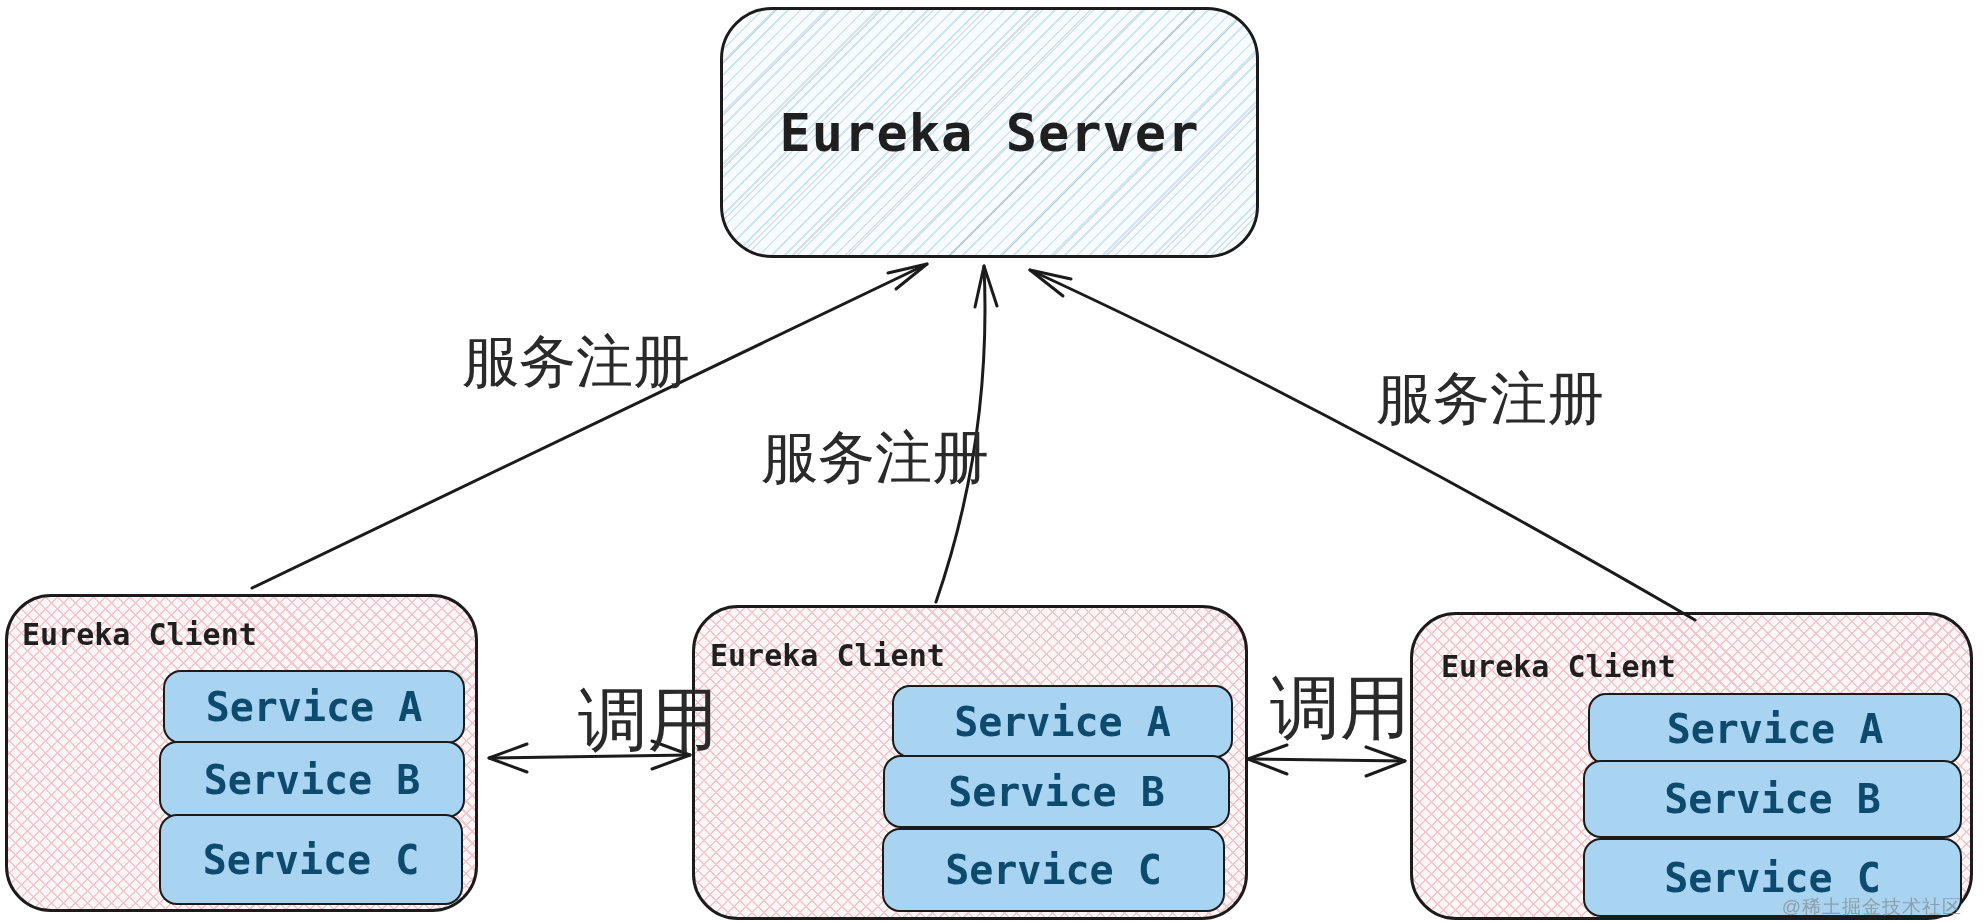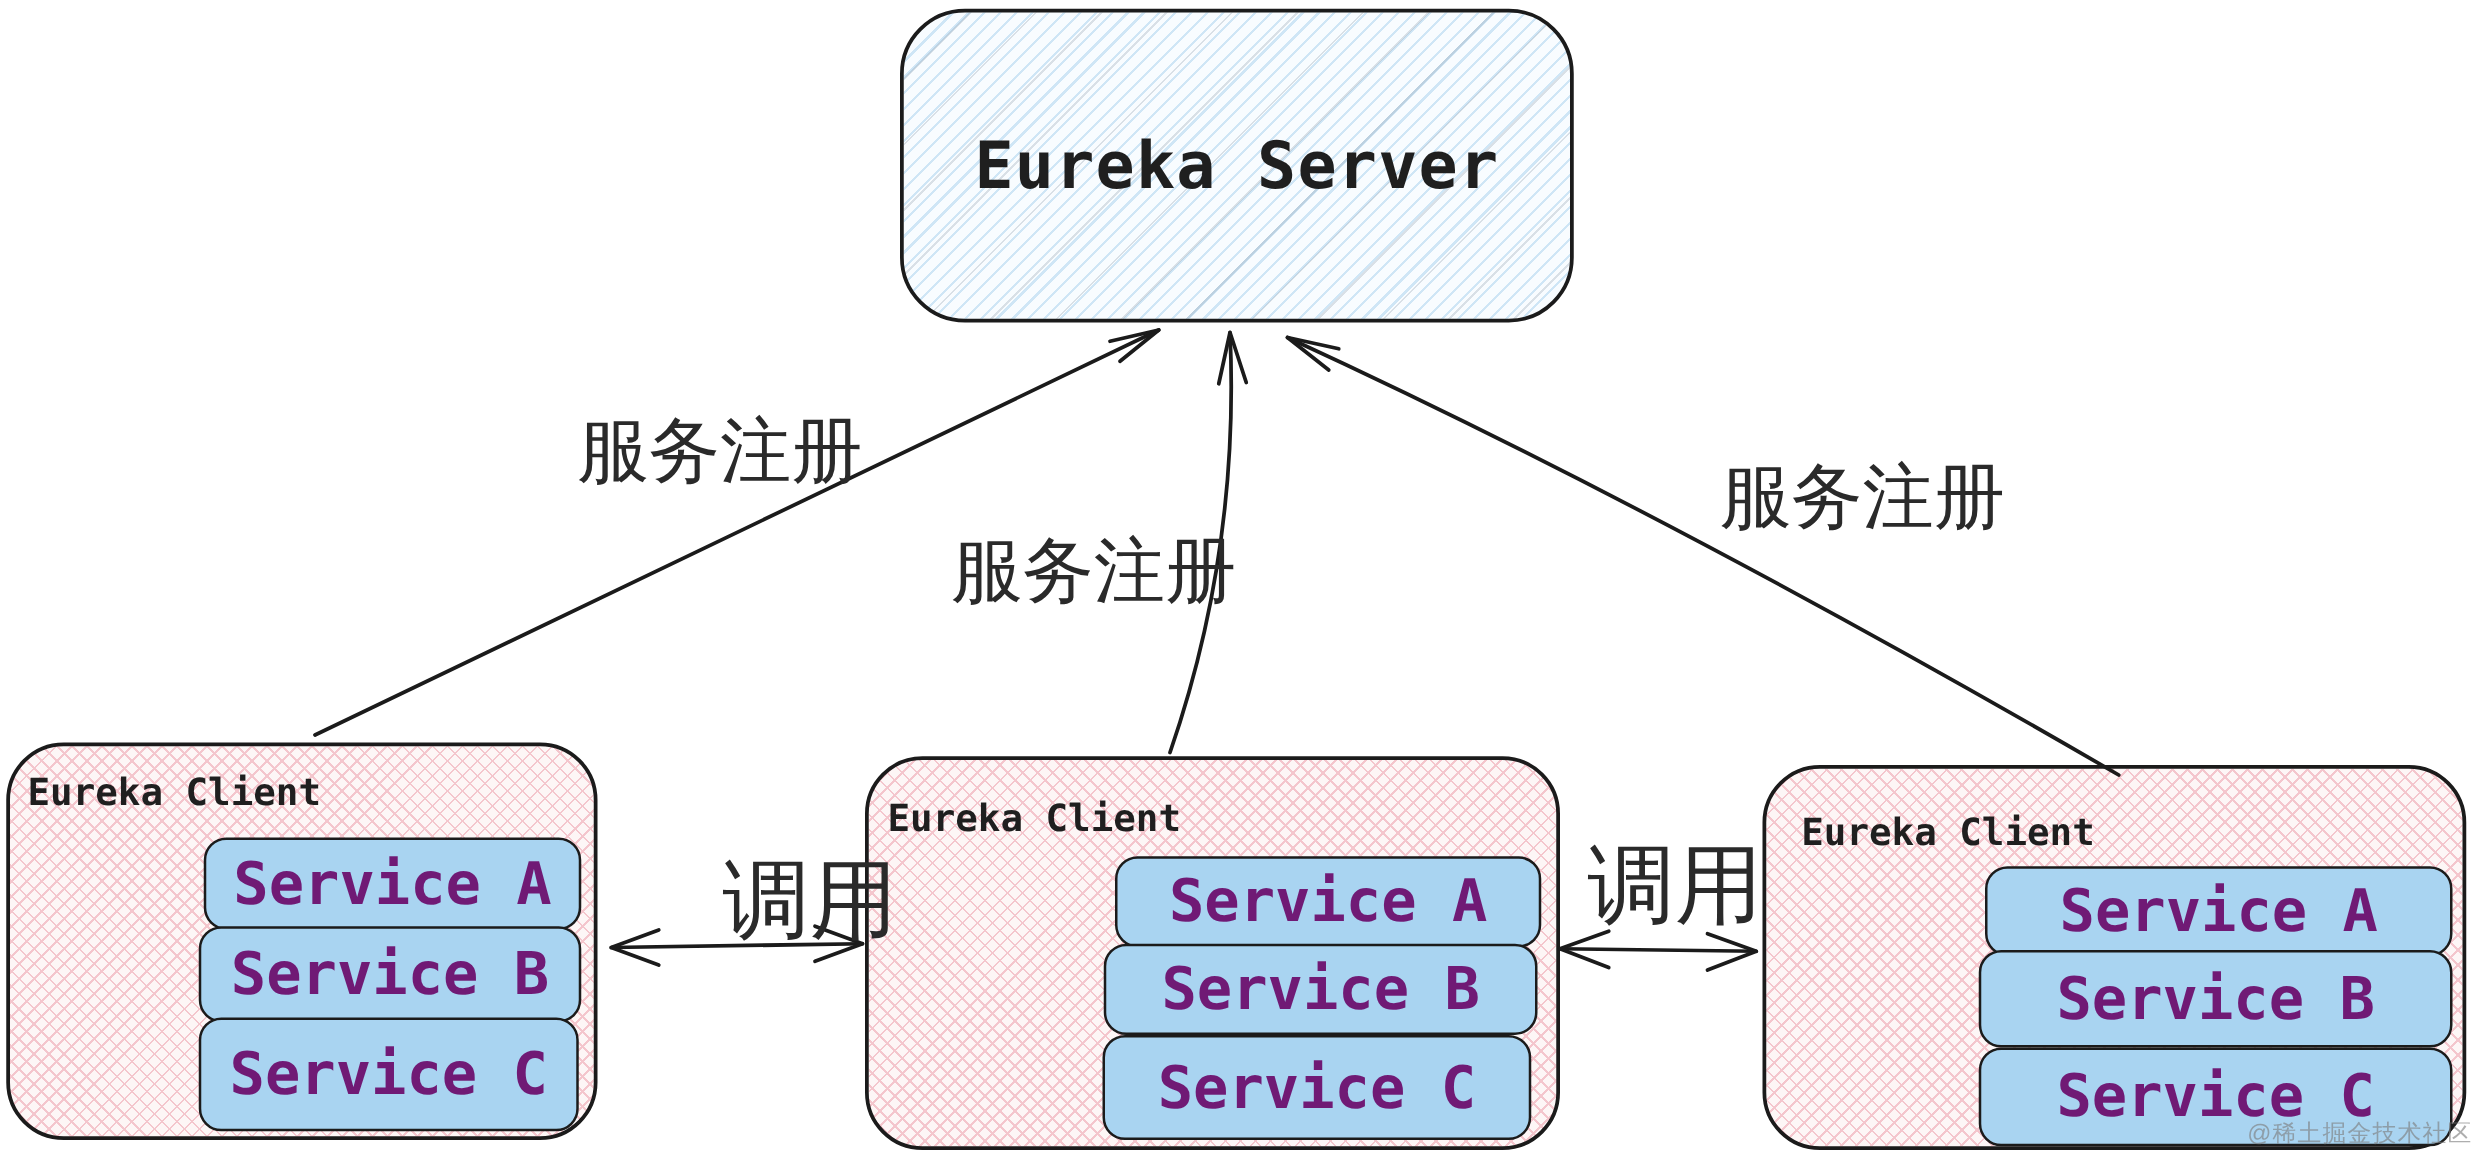--- a/index.html
+++ b/index.html
@@ -29,34 +29,34 @@
   }
   .client-title{
     position:absolute;font-size:30px;font-weight:600;color:#1f1f1f;white-space:nowrap;
   }
   .service{
     border-radius:18px;border-width:2.5px;
     background:#a9d4f1;
     display:flex;align-items:center;justify-content:center;
   }
   .service span{
-    font-size:47px;font-weight:600;color:#701a75;white-space:nowrap;
+    font-size:40px;font-weight:600;color:#0c4a6e;white-space:nowrap;
   }
   
   .edge-label{
     position:absolute;font-family:"Liberation Sans",sans-serif;font-weight:500;
     color:#2a2a2a;white-space:nowrap;font-size:57px;line-height:1;
   }
   .invoke-label{font-size:70px;}
   
   #arrows{position:absolute;left:0;top:0;pointer-events:none;}
   #arrows path{stroke:#1b1b1b;stroke-width:3;fill:none;stroke-linecap:round;stroke-linejoin:round;}
   
   .watermark{
-    position:absolute;right:6px;top:894px;
+    position:absolute;right:22px;top:894px;
     font-family:"Liberation Sans",sans-serif;font-size:19px;
     color:rgba(125,125,125,0.62);letter-spacing:1px;white-space:nowrap;
   }
 </style>
 </head>
 <body>
 
 <div id="stage">
 
   <div class="box server" style="left:720px;top:7px;width:539px;height:251px;">

